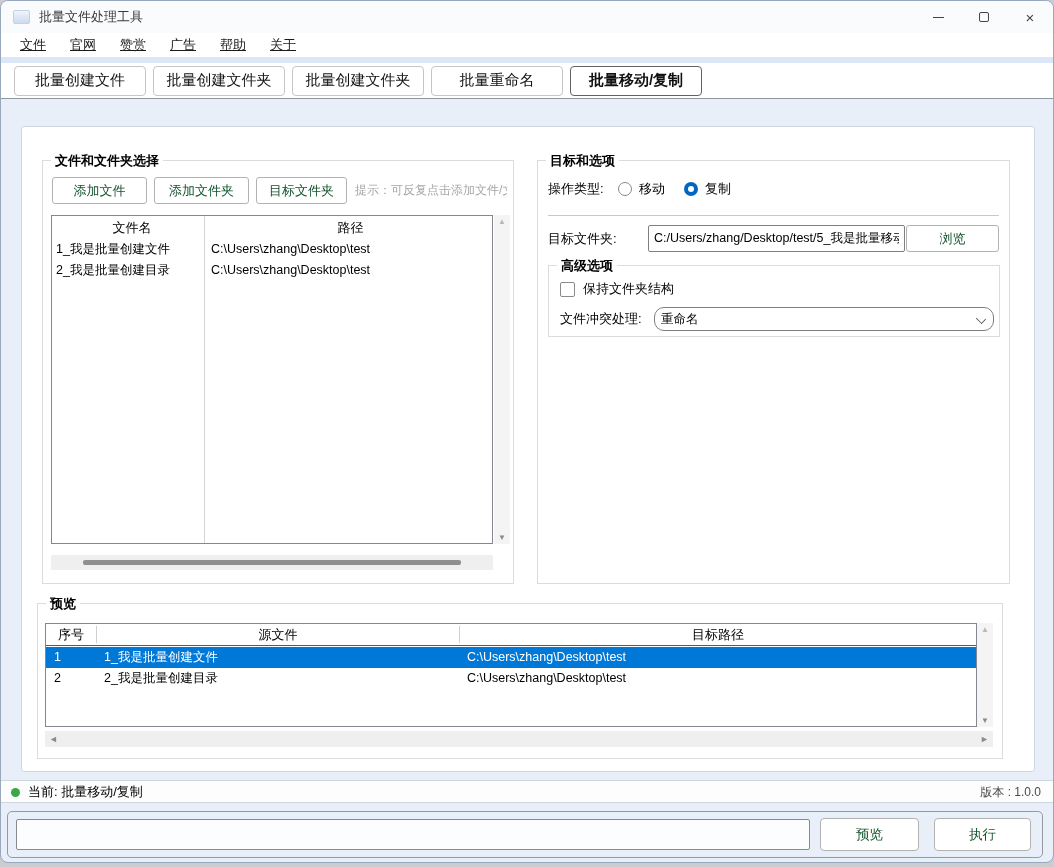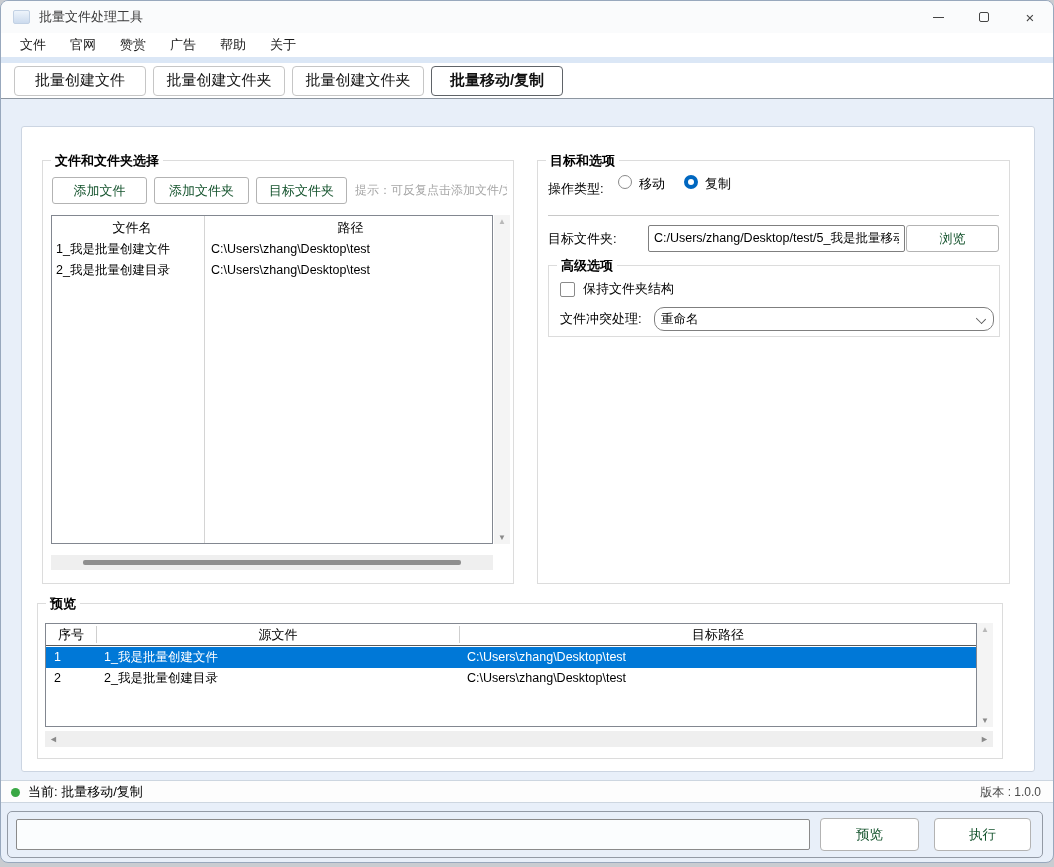--- a/index.html
+++ b/index.html
@@ -14,21 +14,21 @@
   .app-icon { position:absolute; left:12px; top:9px; width:17px; height:14px;
     background:linear-gradient(#eef4fb,#ccdbee); border:1px solid #c2d1e4; border-radius:2px; }
   .title-text { position:absolute; left:38px; top:0; line-height:32px; font-size:13px; color:#3a3a3a; }
   .win-btn { position:absolute; top:0; width:46px; height:32px; display:flex; align-items:center; justify-content:center; color:#333; }
   #btn-min { right:92px; } #btn-max { right:46px; } #btn-close { right:0px; }
   .glyph-line { width:11px; height:1px; background:#444; display:block; }
   .glyph-box { width:10px; height:10px; border:1px solid #444; border-radius:2px; display:block; }
   .glyph-x { font-size:15px; color:#444; line-height:1; }
   
   .menubar { position:absolute; top:32px; left:0; right:0; height:24px; background:#ffffff; display:flex; padding-left:7px; }
-  .menu-item { padding:0 12px; font-size:13px; color:#1c1c1c; line-height:24px; cursor:default; }
+  .menu-item { padding:0 12px; font-size:13px; color:#1c1c1c; line-height:24px; cursor:default;text-decoration:underline; }
   .blue-strip { position:absolute; top:56px; left:0; right:0; height:6px; background:#dbe7f6; }
   
   .tabbar { position:absolute; top:62px; left:0; right:0; height:35px; background:#ffffff; display:flex; gap:7px; padding-left:13px; align-items:center; }
   .tab-btn { height:30px; width:132px; background:#fff; border:1px solid #c6c6c6; border-radius:4px; font-size:15px; color:#111;
     font-family:"Liberation Sans",sans-serif; cursor:default; }
   .tab-btn.active { border-color:#5f6368; font-weight:bold; }
   .tab-sep { position:absolute; top:97px; left:0; right:0; height:1px; background:#8d96a0; }
   
   .main-panel { position:absolute; left:20px; top:125px; width:1014px; height:646px; background:#fff; border:1px solid #ccd5e2; border-radius:3px; }
   .groupbox { position:absolute; border:1px solid #dcdcdc; background:#fff; }
@@ -53,21 +53,21 @@
   #files-vscroll { left:451px; top:54px; width:16px; height:329px; }
   .vscroll .up   { position:absolute; top:2px; left:0; right:0; text-align:center; font-size:8px; color:#b8b8b8; }
   .vscroll .down { position:absolute; bottom:2px; left:0; right:0; text-align:center; font-size:8px; color:#8a8a8a; }
   .hscroll { position:absolute; background:#efefef; }
   #files-hscroll { left:8px; top:394px; width:442px; height:15px; }
   #files-hscroll .thumb { position:absolute; left:32px; top:5px; width:378px; height:5px; background:#8f8f8f; border-radius:2px; }
   
   #group-target { left:515px; top:33px; width:473px; height:424px; }
   .op-row { position:absolute; left:10px; top:14px; height:28px; font-size:13px; }
   .op-label { position:absolute; left:0; line-height:28px; white-space:nowrap; }
-  .radio-option { position:absolute; top:0; height:28px; display:flex; align-items:flex-start; gap:7px; }
+  .radio-option { position:absolute; top:0; height:28px; display:flex; align-items:center; gap:7px; }
   #radio-move { left:70px; } #radio-copy { left:136px; }
   .radio-circle { width:14px; height:14px; border-radius:50%; border:1px solid #8a8a8a; background:#fff; }
   .radio-circle.checked { border:4.5px solid #0067c0; }
   .radio-label { font-size:13px; white-space:nowrap; }
   .hsep { position:absolute; left:10px; right:10px; top:54px; height:1px; background:#c8c8c8; }
   .target-label { position:absolute; left:10px; top:64px; line-height:27px; font-size:13px; white-space:nowrap; }
   .text-input { position:absolute; left:110px; top:64px; width:257px; height:27px; border:1px solid #7f7f7f; border-radius:2px;
     font-size:12.5px; font-family:"Liberation Sans",sans-serif; padding:0 5px; color:#000; background:#fff; }
   #btn-browse { position:absolute; left:368px; top:64px; width:93px; height:27px; }
   #group-advanced { left:10px; top:104px; width:452px; height:72px; }
@@ -138,20 +138,21 @@
   <span class="menu-item">帮助</span>
 
   <span class="menu-item">关于</span>
 </div>
   <div class="blue-strip"></div>
 
   <div class="tabbar">
       <button class="tab-btn">批量创建文件</button>
       <button class="tab-btn">批量创建文件夹</button>
       <button class="tab-btn">批量创建文件夹</button>
+      <button class="tab-btn">批量重命名</button>
       <button class="tab-btn active">批量移动/复制</button>
     </div>
   <div class="tab-sep"></div>
 
   <div class="main-panel">
 
     <div class="groupbox" id="group-files">
       <span class="group-title">文件和文件夹选择</span>
       <button class="btn" id="btn-add-files">添加文件</button>
       <button class="btn" id="btn-add-folder">添加文件夹</button>

